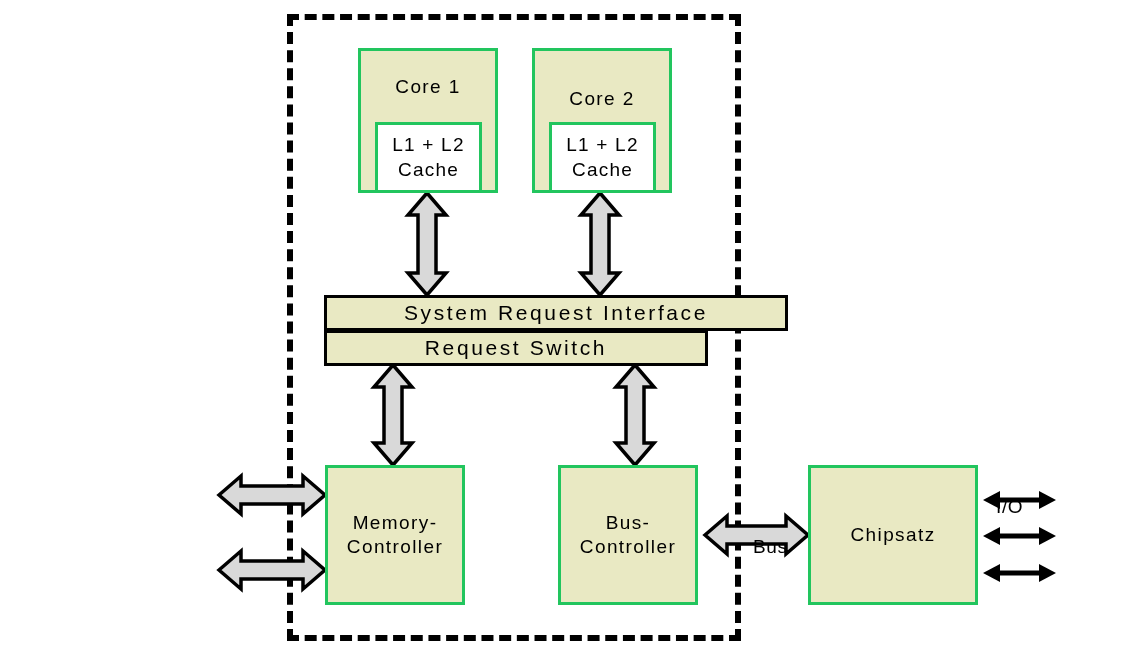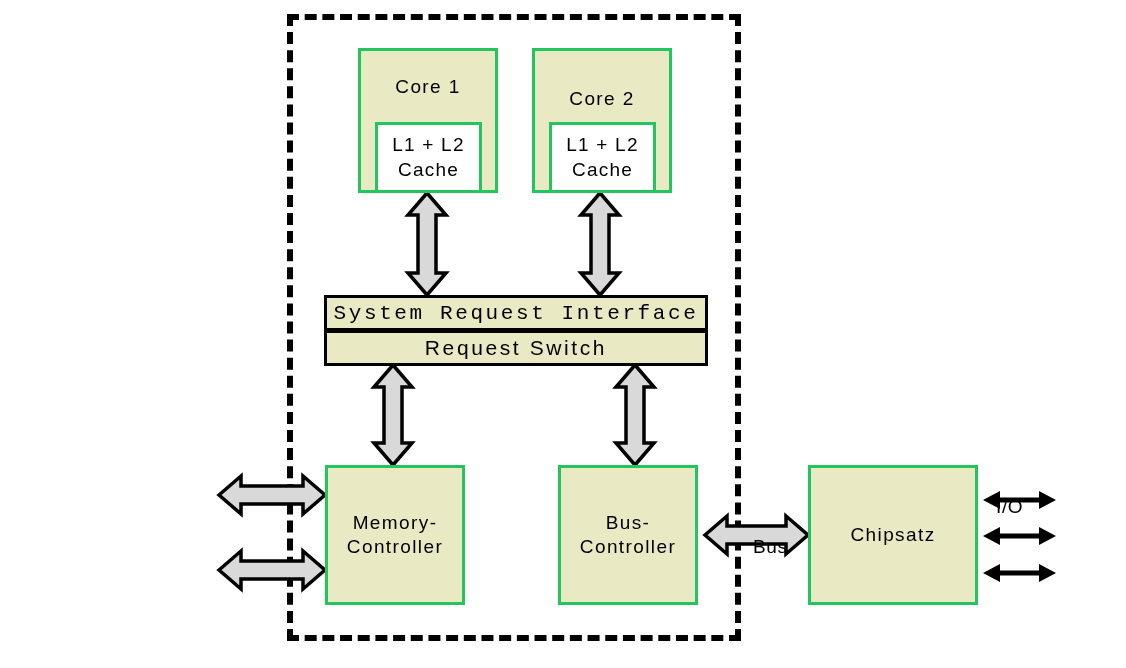--- a/index.html
+++ b/index.html
@@ -136,21 +136,21 @@
   </div>
 
   <div class="block" style="left:532px; top:48px; width:140px; height:145px; align-items:flex-start; padding-top:36px;">
     <span>Core 2</span>
   </div>
   <div class="block white" style="left:549px; top:122px; width:107px; height:71px; font-size:19px; letter-spacing:1.2px;">
     <span>L1 + L2
 Cache</span>
   </div>
 
-  <div class="bar" style="left:324px; top:295px; width:384px; height:36px;font-family:Liberation Mono, monospace;">
+  <div class="bar" style="left:324px; top:295px; width:464px; height:36px;">
     <span>System Request Interface</span>
   </div>
 
   <div class="bar lower" style="left:324px; top:330px; width:384px; height:36px;">
     <span>Request Switch</span>
   </div>
 
 
   <div class="block" style="left:325px; top:465px; width:140px; height:140px;">
     <span>Memory-

